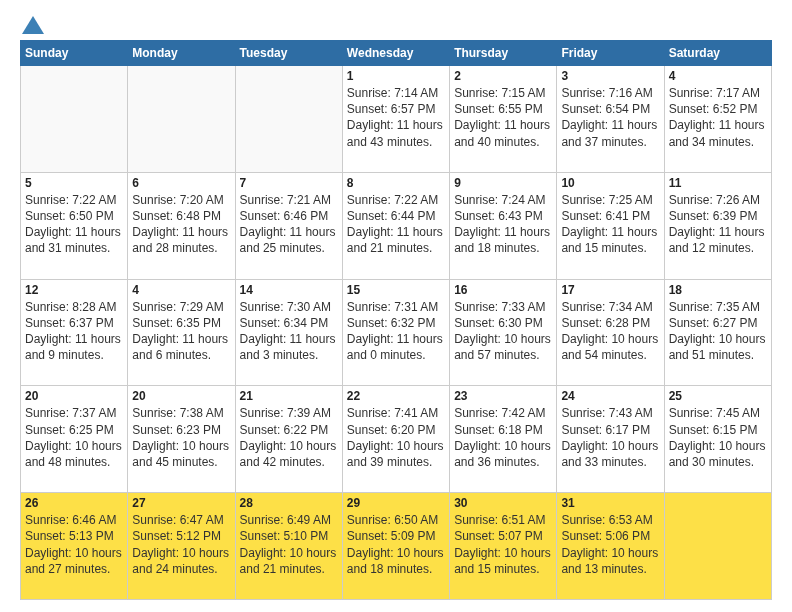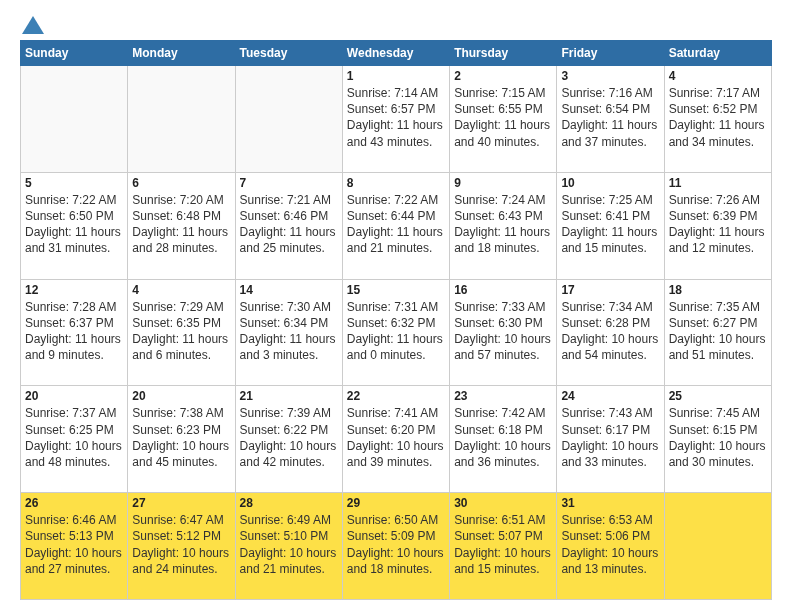--- a/index.html
+++ b/index.html
@@ -203,21 +203,21 @@
           <td>
             <div class="day-number">11</div>
             <div class="day-detail" style="white-space: pre-line;">Sunrise: 7:26 AM
 Sunset: 6:39 PM
 Daylight: 11 hours and 12 minutes.</div>
           </td>
         </tr>
         <tr>
           <td>
             <div class="day-number">12</div>
-            <div class="day-detail" style="white-space: pre-line;">Sunrise: 7:28 AM
+            <div class="day-detail" style="white-space: pre-line;">Sunrise: 8:28 AM
 Sunset: 6:37 PM
 Daylight: 11 hours and 9 minutes.</div>
           </td>
           <td>
             <div class="day-number">4</div>
             <div class="day-detail" style="white-space: pre-line;">Sunrise: 7:29 AM
 Sunset: 6:35 PM
 Daylight: 11 hours and 6 minutes.</div>
           </td>
           <td>

